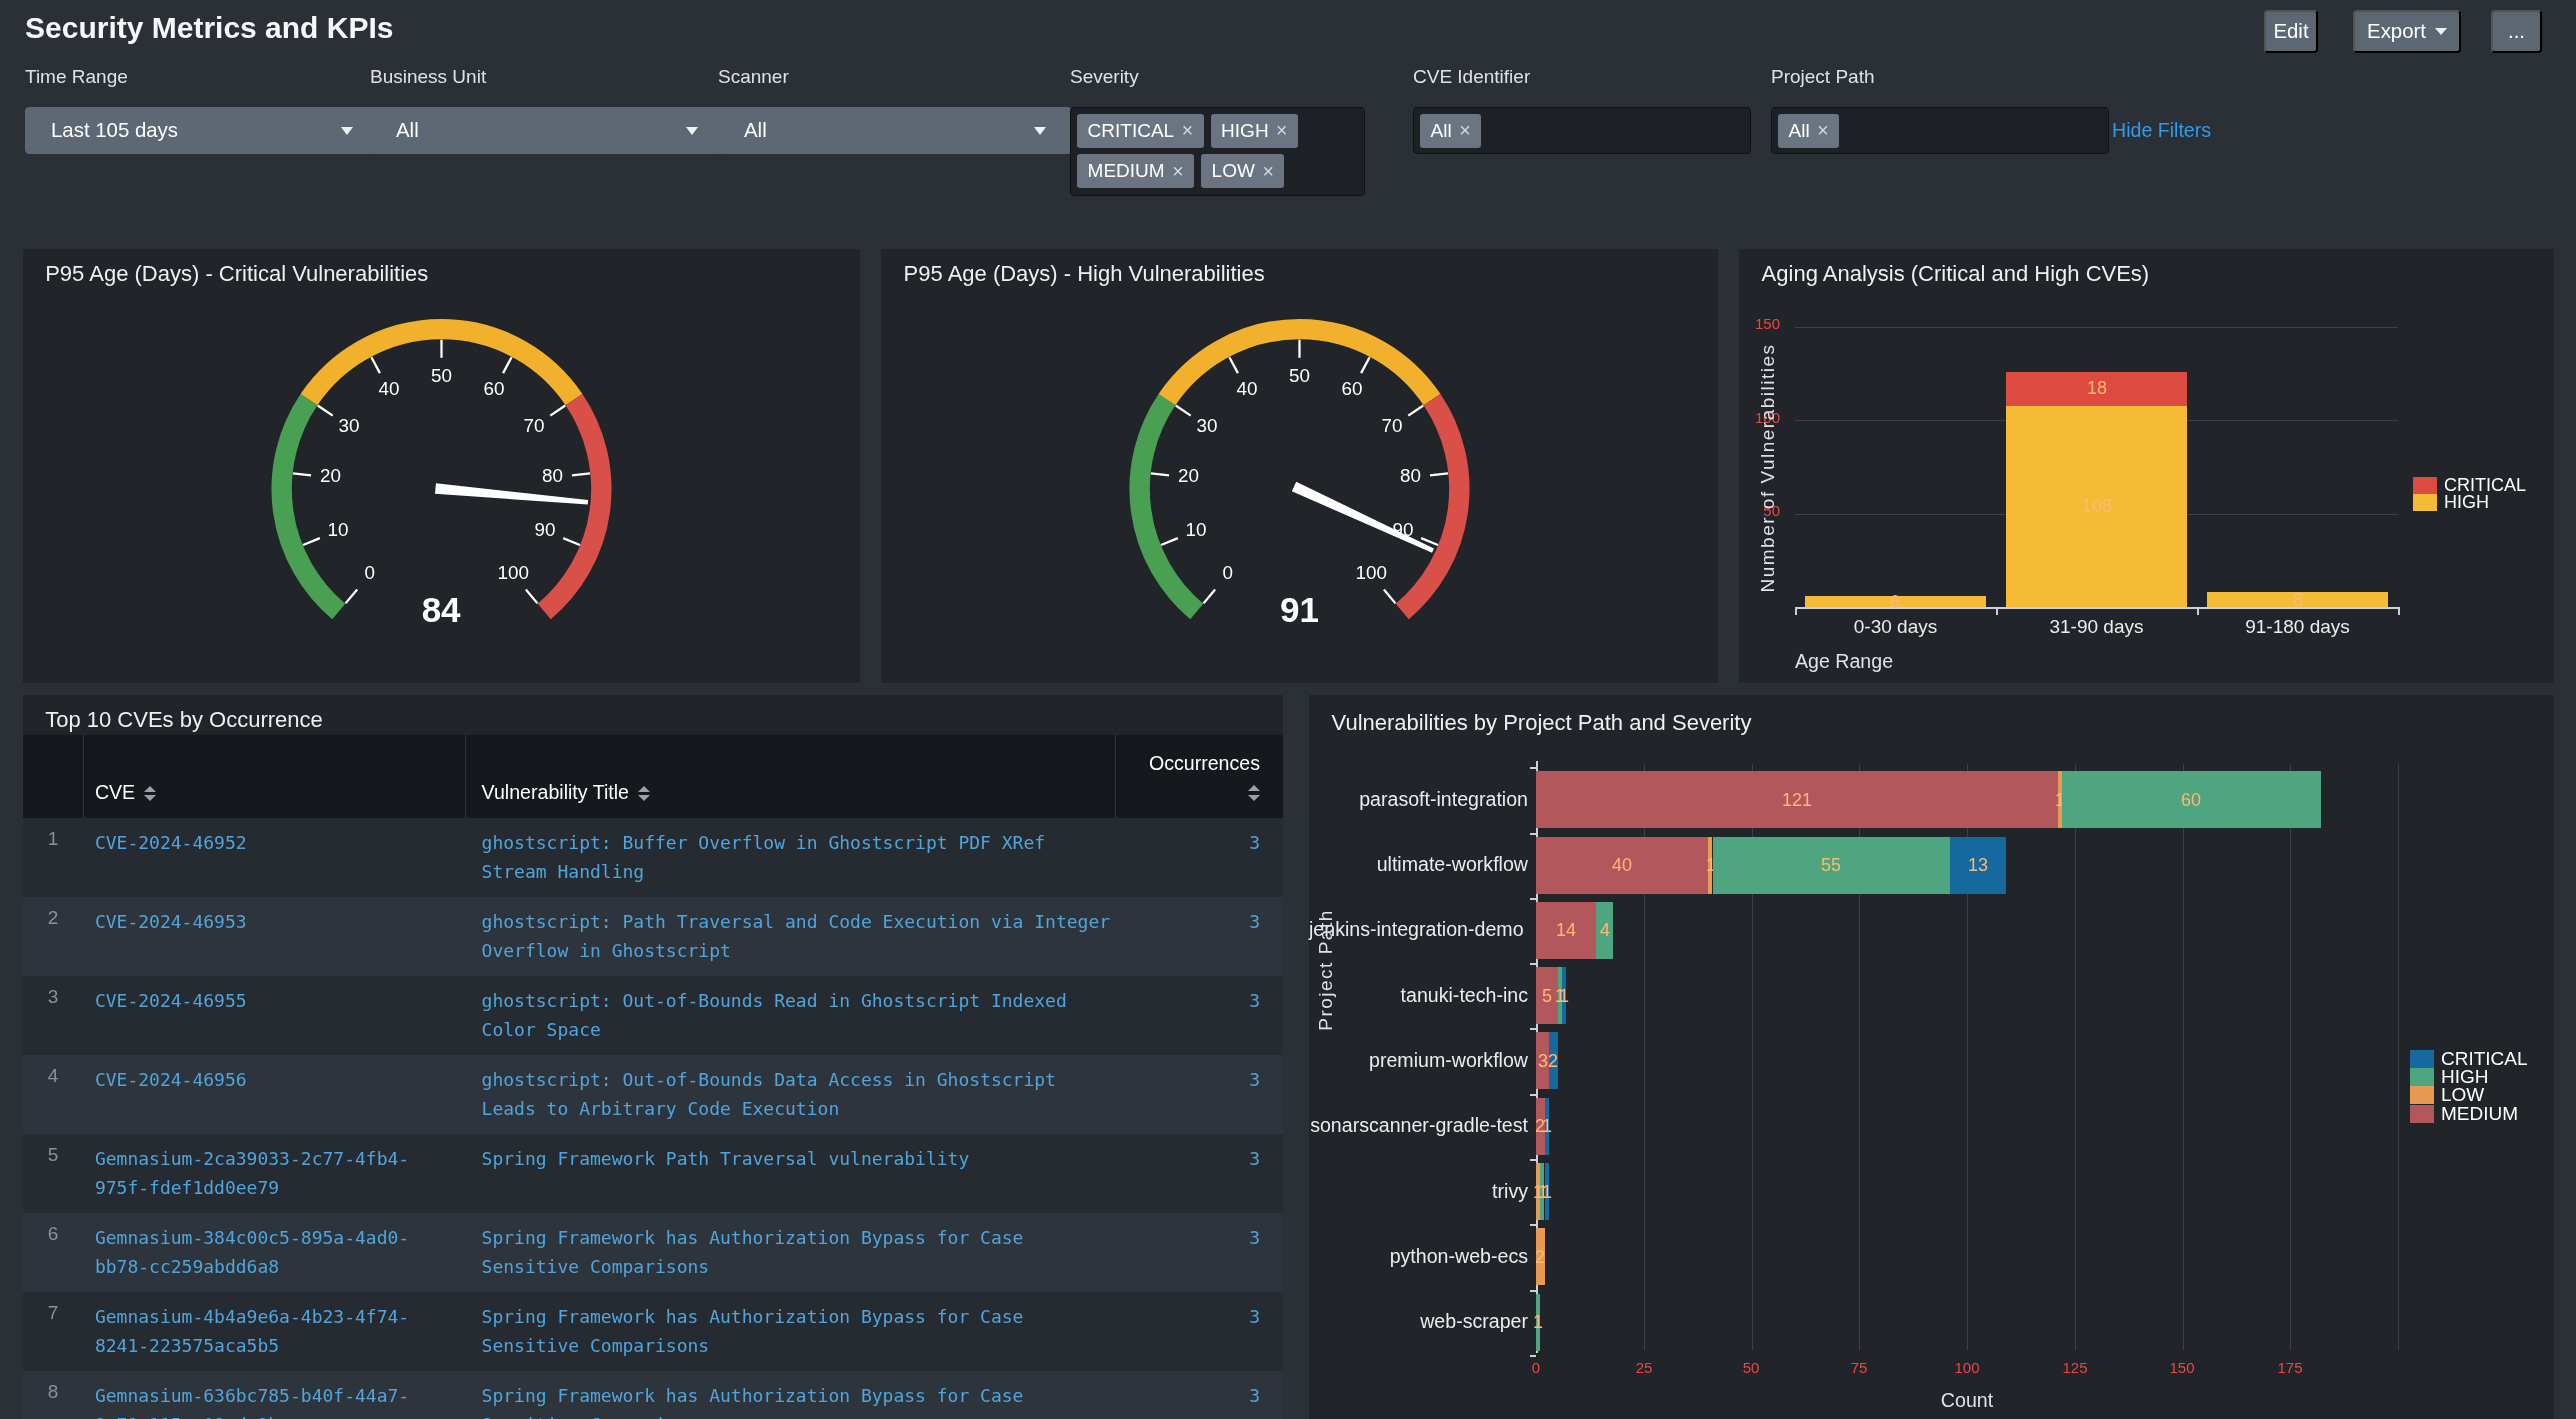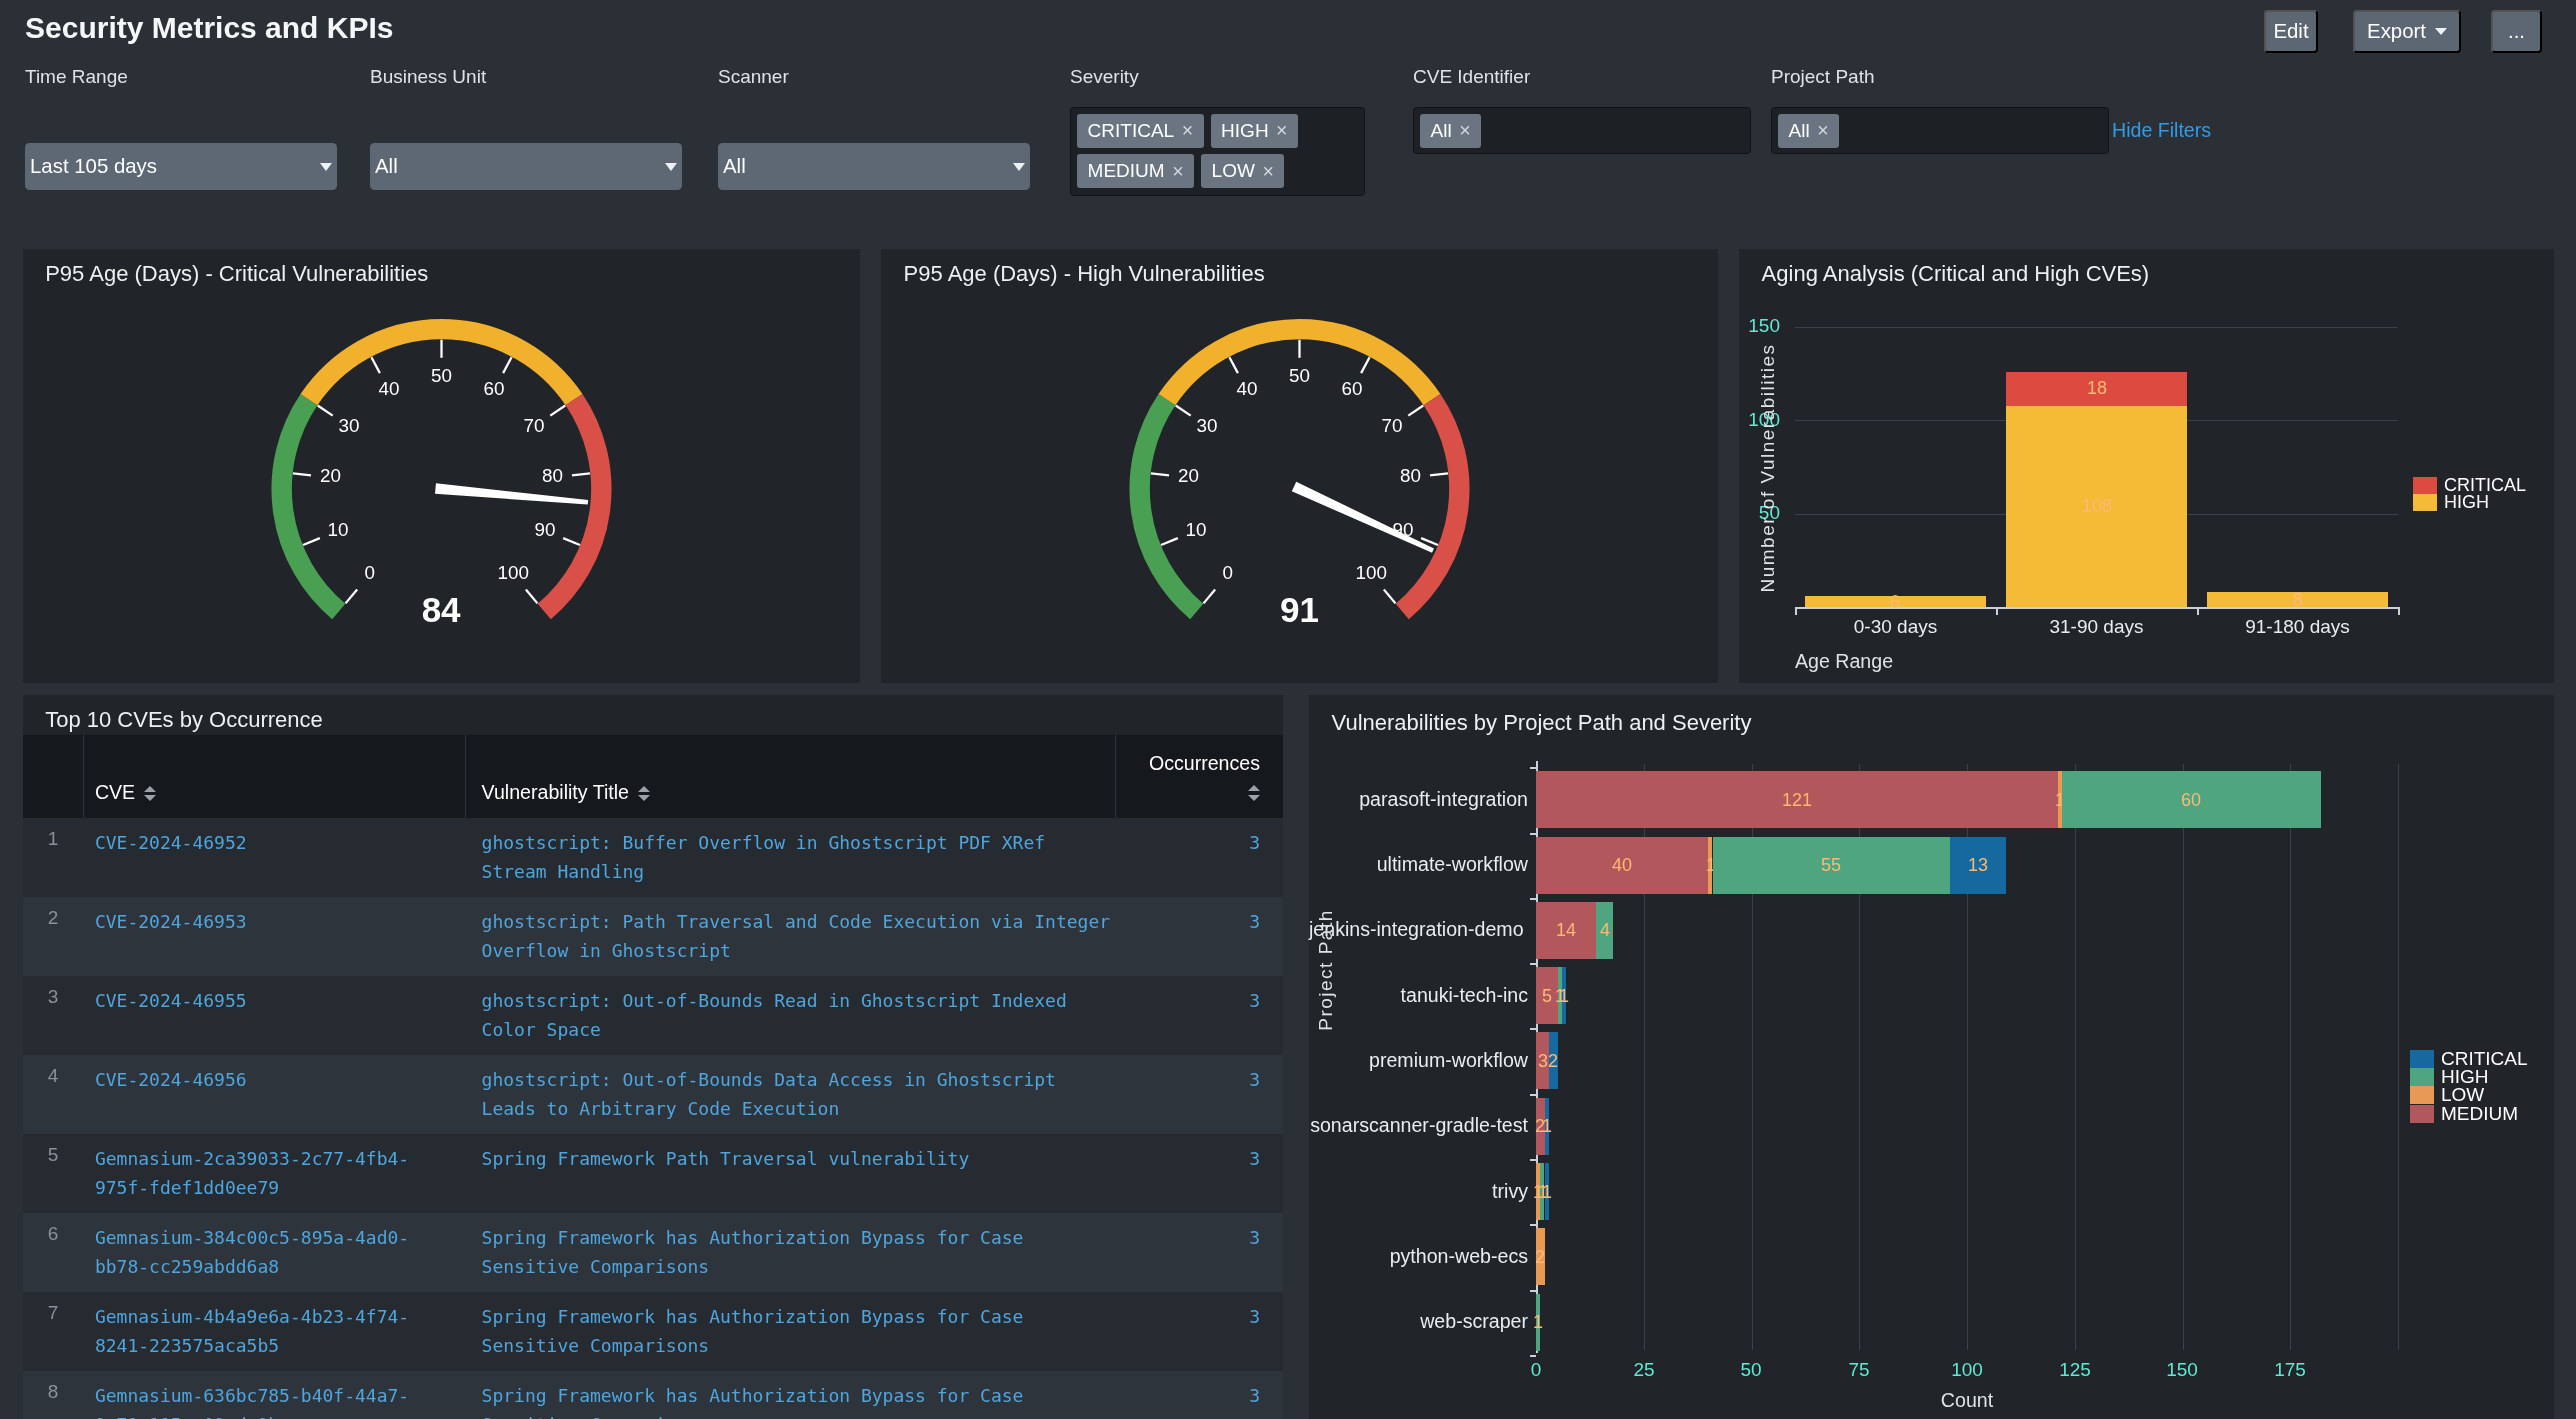--- a/index.html
+++ b/index.html
@@ -13,21 +13,21 @@
   .btn{
     background:#5d6773;border-radius:3.8px;color:#fff;font-size:20.4px;
     display:flex;align-items:center;justify-content:center;gap:9px;cursor:pointer;
   }
   .caret{width:0;height:0;border-left:6.8px solid transparent;border-right:6.8px solid transparent;border-top:8.3px solid #eef1f4;}
   .link{color:#2f9ceb;font-size:19.6px;cursor:pointer;}
   
   .filter-label{font-size:19px;color:#dfe3e7;}
   .dd{
     background:#5d6874;border-radius:4.5px;height:47px;display:flex;align-items:center;
-    padding:0 5px;font-size:20.4px;color:#fff;justify-content:space-between;cursor:pointer;margin-top:36px;
+    padding:0 26px;font-size:20.4px;color:#fff;justify-content:space-between;cursor:pointer;
   }
   .inputbox{
     background:#1d2125;border:0.8px solid #101316;border-radius:3.8px;
     display:flex;align-items:flex-start;align-content:flex-start;flex-wrap:wrap;gap:6.8px;padding:6px;
   }
   .pill{
     background:#6a7581;border-radius:3px;padding:5.3px 10.6px;font-size:19px;color:#fff;
     display:inline-flex;align-items:center;gap:7.5px;white-space:nowrap;cursor:pointer;
   }
   .pill .x{color:#d3d9de;font-size:19.6px;}
@@ -51,21 +51,21 @@
   .tcve a{color:#4fa5dd;text-decoration:none;word-break:break-all;display:block;width:321px;}
   .ttitle{width:650px;padding:9.8px 0 0 16px;box-sizing:border-box;}
   .ttitle a{color:#4fa5dd;text-decoration:none;display:block;width:637px;}
   .tocc{flex:1;text-align:right;padding:9.8px 22.6px 0 0;}
   .tocc a{color:#4fa5dd;text-decoration:none;}
   
   .hgrid{position:absolute;height:0.8px;background:#3a414b;}
   .vgrid{position:absolute;width:0.8px;background:#3a414b;}
   .axis-light-h{position:absolute;height:1.5px;background:#c8d0d8;}
   .axis-light-v{position:absolute;width:1.5px;background:#c8d0d8;}
-  .tick-label{position:absolute;font-size:19px;color:#5eead4;}
+  .tick-label{position:absolute;font-size:15px;color:#ef4444;}
   .axis-title{position:absolute;font-size:19px;color:#dfe3e7;letter-spacing:1.5px;}
   .bar-label{position:absolute;font-size:18px;color:#fdba74;transform:translate(-50%,-50%);white-space:nowrap;}
   .bar-seg{position:absolute;}
   .cat-label{position:absolute;font-size:19.6px;color:#e9edf0;}
   .legend-swatch{position:absolute;}
   .legend-label{position:absolute;font-size:18px;color:#fff;white-space:nowrap;}
   .gauge-value{position:absolute;left:0;right:0;top:341px;text-align:center;font-size:35px;font-weight:bold;color:#fff;}
   .gauge-svg{position:absolute;left:0;top:0;width:837px;height:434px;}
 </style>
 </head>

